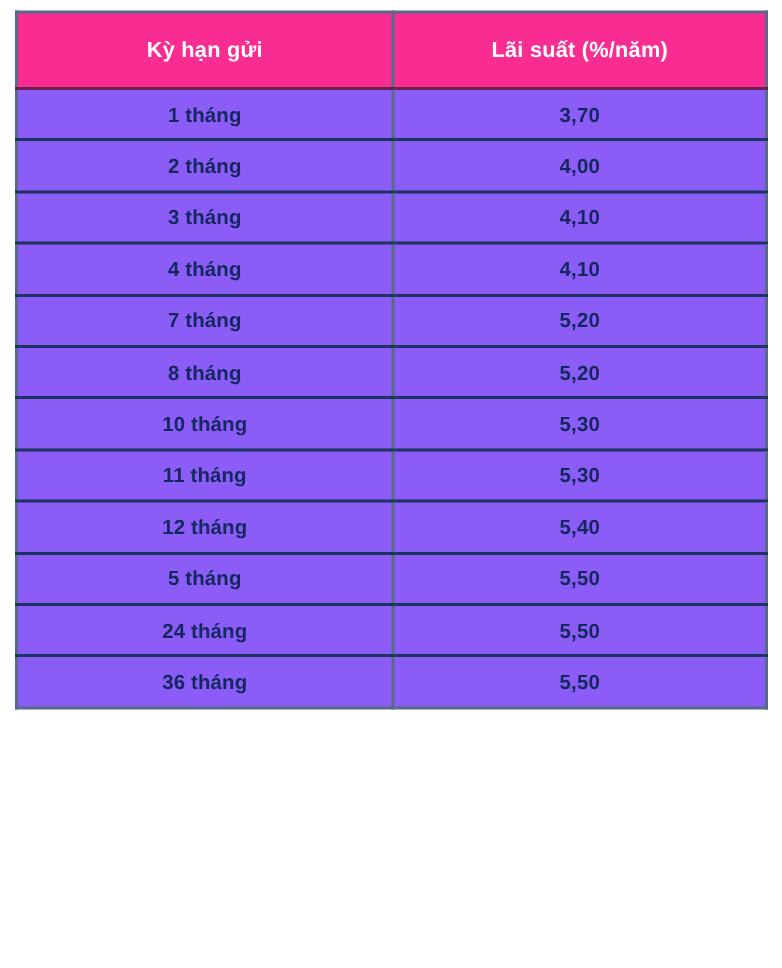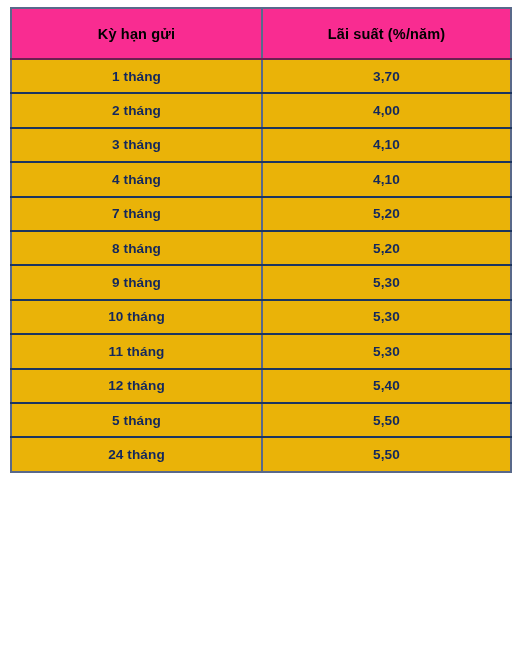--- a/index.html
+++ b/index.html
@@ -28,40 +28,40 @@
     border-collapse: collapse;
     table-layout: fixed;
     background: #fffefa;
   }
 
   table.rate-table col.c1 { width: 251px; }
   table.rate-table col.c2 { width: 249px; }
 
   thead tr.header-row th {
     background: #f92c91;
-    color: #000000;
+    color: #ffffff;
     font-size: 14.5px;
     font-weight: bold;
     letter-spacing: 0.15px;
     height: 49px;
     padding: 0 4px;
     text-align: center;
     vertical-align: middle;
     border-left: 2px solid #59698a;
     border-right: 2px solid #59698a;
     border-top: 2px solid #59698a;
     border-bottom: 2px solid #6b2050;
   }
 
   thead tr.header-row th.col-term {
     border-right: 2px solid #59698a;
   }
 
   tbody tr.data-row td {
-    background: #eab308;
+    background: #8b5cf6;
     color: #13285e;
     font-size: 13.6px;
     font-weight: bold;
     letter-spacing: 0.1px;
     height: 32.4px;
     padding: 0 4px;
     text-align: center;
     vertical-align: middle;
     border-left: 2px solid #59698a;
     border-right: 2px solid #59698a;
@@ -111,38 +111,38 @@
         </tr>
         <tr class="data-row">
           <td class="cell-term">7 tháng</td>
           <td class="cell-rate">5,20</td>
         </tr>
         <tr class="data-row">
           <td class="cell-term">8 tháng</td>
           <td class="cell-rate">5,20</td>
         </tr>
         <tr class="data-row">
-          <td class="cell-term">9 tháng</td>
-          <td class="cell-rate">5,30</td>
-        </tr>
-        <tr class="data-row">
           <td class="cell-term">10 tháng</td>
           <td class="cell-rate">5,30</td>
         </tr>
         <tr class="data-row">
           <td class="cell-term">11 tháng</td>
           <td class="cell-rate">5,30</td>
         </tr>
         <tr class="data-row">
           <td class="cell-term">12 tháng</td>
           <td class="cell-rate">5,40</td>
         </tr>
         <tr class="data-row">
           <td class="cell-term">5 tháng</td>
           <td class="cell-rate">5,50</td>
         </tr>
         <tr class="data-row">
           <td class="cell-term">24 tháng</td>
           <td class="cell-rate">5,50</td>
         </tr>
+        <tr class="data-row">
+          <td class="cell-term">36 tháng</td>
+          <td class="cell-rate">5,50</td>
+        </tr>
       </tbody>
   </table>
 </div>
 
 </body></html>

